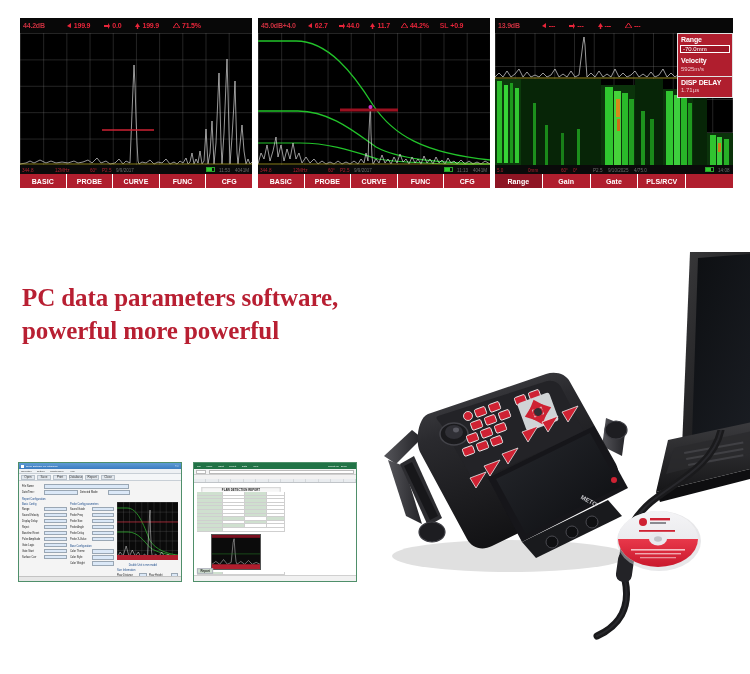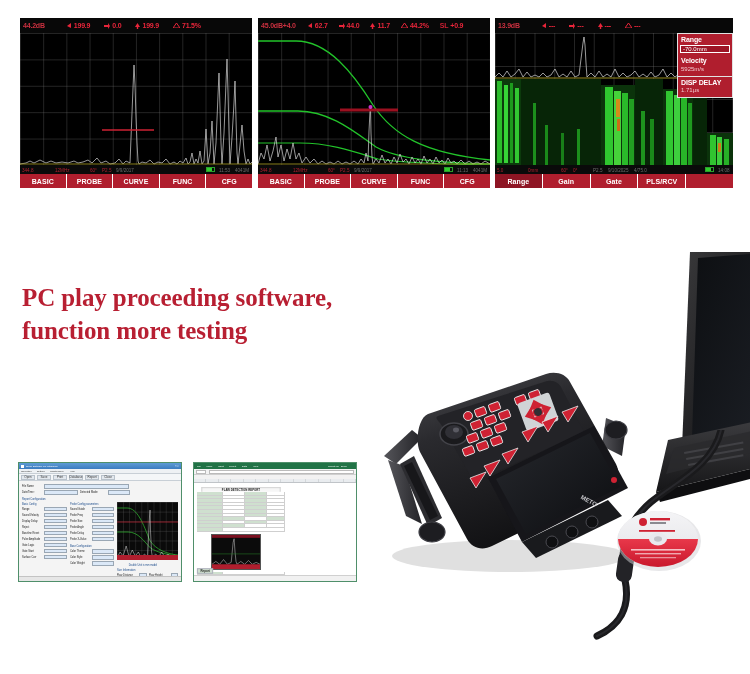--- a/index.html
+++ b/index.html
@@ -433,22 +433,22 @@
     <div class="tabbar">
       <div class="tab active">Range</div>
       <div class="tab">Gain</div>
       <div class="tab">Gate</div>
       <div class="tab">PLS/RCV</div>
       <div class="tab"></div>
     </div>
   </div>
 
   <div class="headline">
-    <div>PC play proceeding software,</div>
-    <div>function more testing</div>
+    <div>PC data parameters software,</div>
+    <div>powerful more powerful</div>
   </div>
 
   <div class="shot" style="left:18px; top:462px; width:164px; height:120px;">
     <div class="sw-title">
       <span style="width:3px;height:3px;background:#fff;display:inline-block;"></span>
       <span class="t">Sonic Software For Ultrasonic</span>
       <span style="flex:1"></span>
       <span class="t">– □ ✕</span>
     </div>
     <div class="sw-menu">

